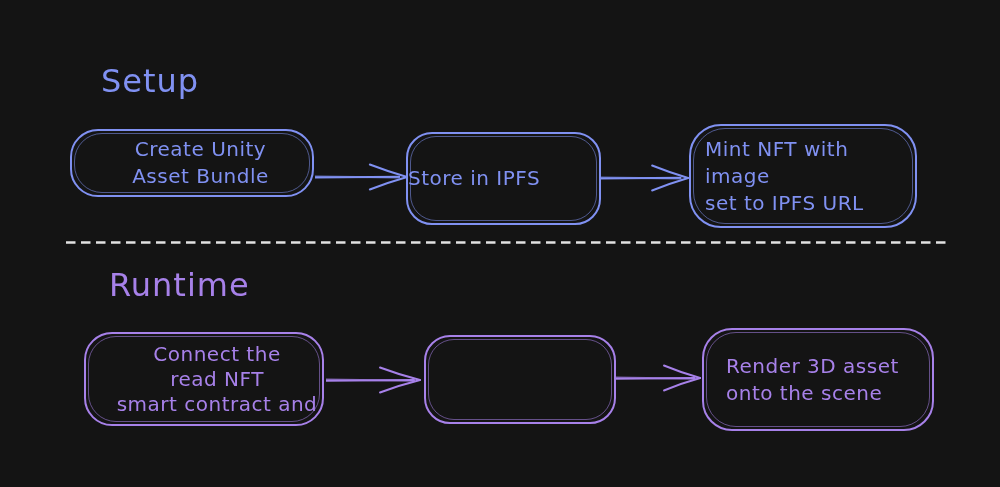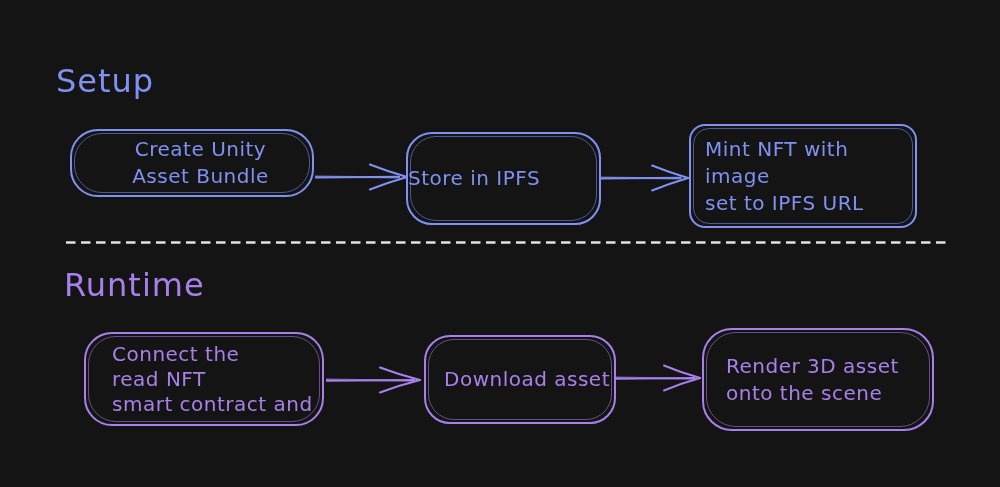--- a/index.html
+++ b/index.html
@@ -12,20 +12,21 @@
     width: 1000px;
     height: 487px;
     background: var(--c-bg, #141414);
     overflow: hidden;
   }
   .section-title {
     position: absolute;
     font-size: 32px;
     letter-spacing: 1px;
     font-weight: 500;
+    margin-left: 45px;
   }
   .title-setup   { left: 56px; top: 62px;  color: var(--c-setup, #8091f2); }
   .title-runtime { left: 64px; top: 266px; color: var(--c-runtime, #a781e9); }
 
   .node {
     position: absolute;
     border: 2.2px solid currentColor;
     box-sizing: border-box;
     display: flex;
     flex-direction: column;
@@ -43,22 +44,22 @@
     opacity: 0.55;
     pointer-events: none;
   }
   .blue   { color: var(--c-setup, #8091f2); }
   .purple { color: var(--c-runtime, #a781e9); }
 
   .node .line { line-height: 27px; }
 
   .box-a { left: 70px;  top: 129px; width: 244px; height: 68px;  border-radius: 28px; text-align: center; padding-left: 17px; }
   .box-b { left: 406px; top: 132px; width: 195px; height: 93px;  border-radius: 26px; text-align: left; }
-  .box-c { left: 689px; top: 124px; width: 228px; height: 104px; border-radius: 16px; padding-left: 14px; }
-  .box-d { left: 84px;  top: 332px; width: 240px; height: 94px;  border-radius: 28px; padding-left: 26px; }
+  .box-c { left: 689px; top: 124px; width: 228px; height: 104px; border-radius: 32px; padding-left: 14px; }
+  .box-d { left: 84px;  top: 332px; width: 240px; height: 94px;  border-radius: 28px; padding-left: 26px; text-align: center; }
   .box-d .line { line-height: 25px; }
   .box-e { left: 424px; top: 335px; width: 192px; height: 89px;  border-radius: 26px; padding-left: 18px; }
   .box-f { left: 702px; top: 328px; width: 232px; height: 103px; border-radius: 30px; padding-left: 22px; }
 
   .arrow { position: absolute; height: 32px; }
   .arrow svg { display: block; width: 100%; height: 100%; }
   .arrow-1 { left: 315px; top: 161px; width: 94px; color: var(--c-setup, #8091f2); }
   .arrow-2 { left: 599px; top: 162px; width: 91px; color: var(--c-setup, #8091f2); }
   .arrow-3 { left: 326px; top: 364px; width: 96px; color: var(--c-runtime, #a781e9); }
   .arrow-4 { left: 615px; top: 362px; width: 87px; color: var(--c-runtime, #a781e9); }
@@ -127,21 +128,20 @@
   <div class="arrow arrow-3">
     <svg viewBox="0 0 96 32" preserveAspectRatio="none" fill="none" stroke="currentColor" stroke-width="2" stroke-linecap="round">
       <path d="M0 16.8 L88 15.9"></path>
       <path d="M0 15.4 L88 16.8" opacity="0.7"></path>
       <path d="M94 16 Q74 11 54 3.5"></path>
       <path d="M94 16 Q74 21 54 28.5"></path>
     </svg>
   </div>
 
   <div class="node purple box-e">
-    <div class="line">Download asset</div>
   </div>
 
   <div class="arrow arrow-4">
     <svg viewBox="0 0 96 32" preserveAspectRatio="none" fill="none" stroke="currentColor" stroke-width="2" stroke-linecap="round">
       <path d="M0 16.8 L88 15.9"></path>
       <path d="M0 15.4 L88 16.8" opacity="0.7"></path>
       <path d="M94 16 Q74 11 54 3.5"></path>
       <path d="M94 16 Q74 21 54 28.5"></path>
     </svg>
   </div>

